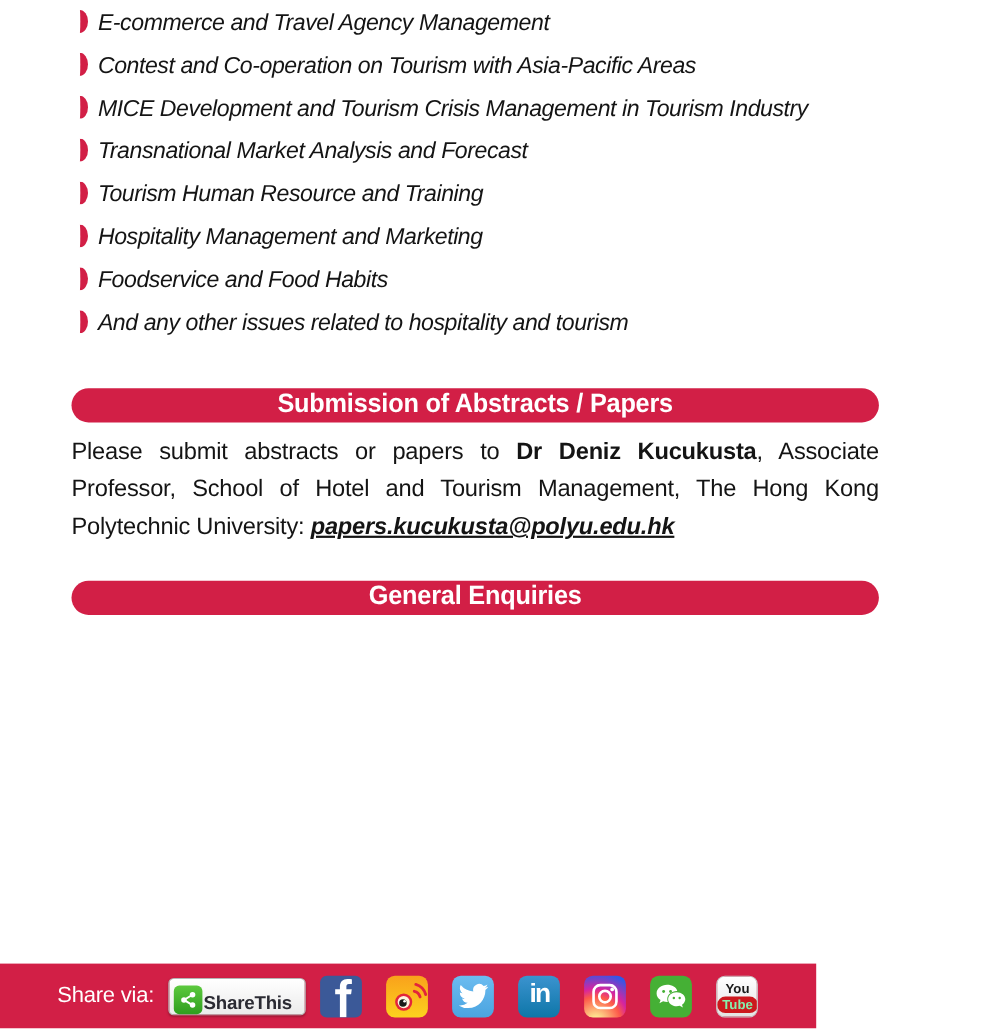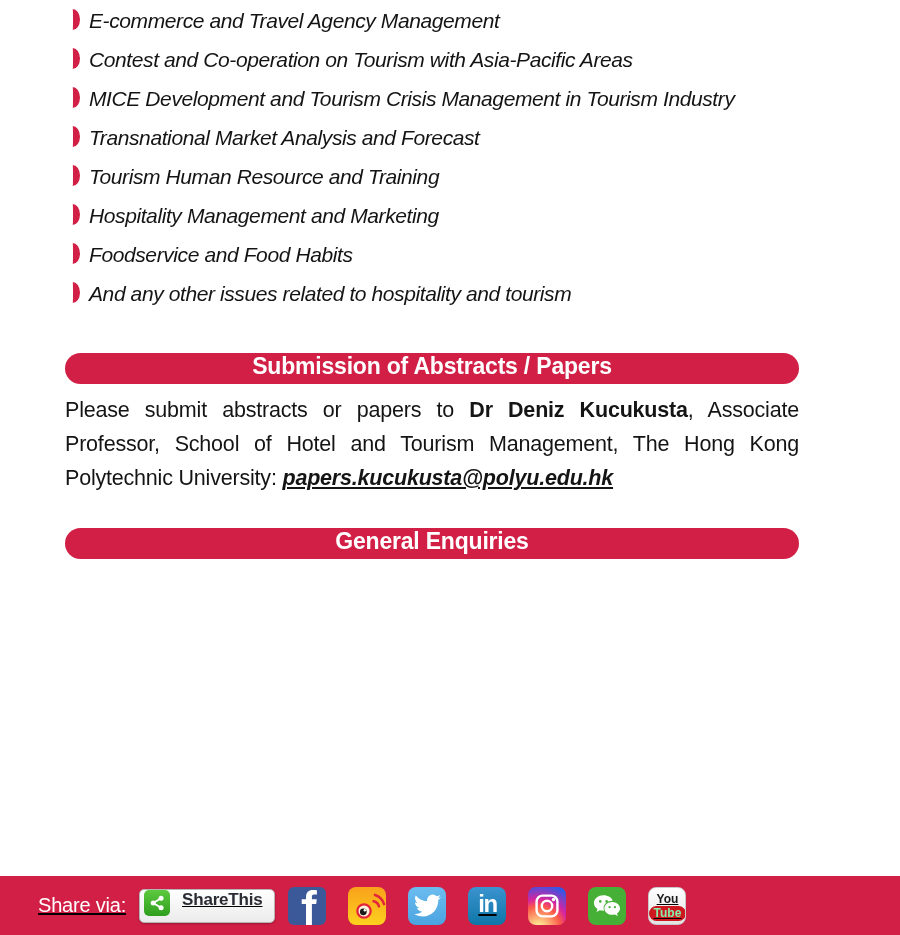--- a/index.html
+++ b/index.html
@@ -41,27 +41,27 @@
     text-align:justify; letter-spacing:-0.2px;
   }
   .para .name { font-weight:bold; }
   .para .email {
     font-weight:bold; font-style:italic; color:#141414;
     text-decoration:underline; cursor:pointer;
   }
 
   
   .share-bar {
-    margin-top:auto; width:900px; height:59px; background:#d21f46;
-    display:flex; align-items:center; padding-left:38px;text-decoration:underline;
+    margin-top:auto; width:742px; height:59px; background:#d21f46;
+    display:flex; align-items:center; padding-left:52px;
   }
   .share-label { color:#ffffff; font-size:20px; letter-spacing:-0.2px; }
 
   .sharethis-btn {
-    margin-left:13px; display:inline-flex; align-items:flex-start; gap:12px;
+    margin-left:13px; display:inline-flex; align-items:flex-end; gap:1px;
     height:34px; padding:0 12px 0 4px; cursor:pointer;
     background:linear-gradient(#ffffff,#ebebeb);
     border:1px solid #b5b5b5; border-radius:5px;
     box-shadow:0 1px 0 rgba(255,255,255,.6) inset, 0 1px 2px rgba(0,0,0,.25);
     font-family:"Liberation Sans", sans-serif;
   }
   .st-square {
     width:26px; height:26px; border-radius:5px;
     background:linear-gradient(#5cc93e,#2f9e1e);
     display:flex; align-items:center; justify-content:center;

